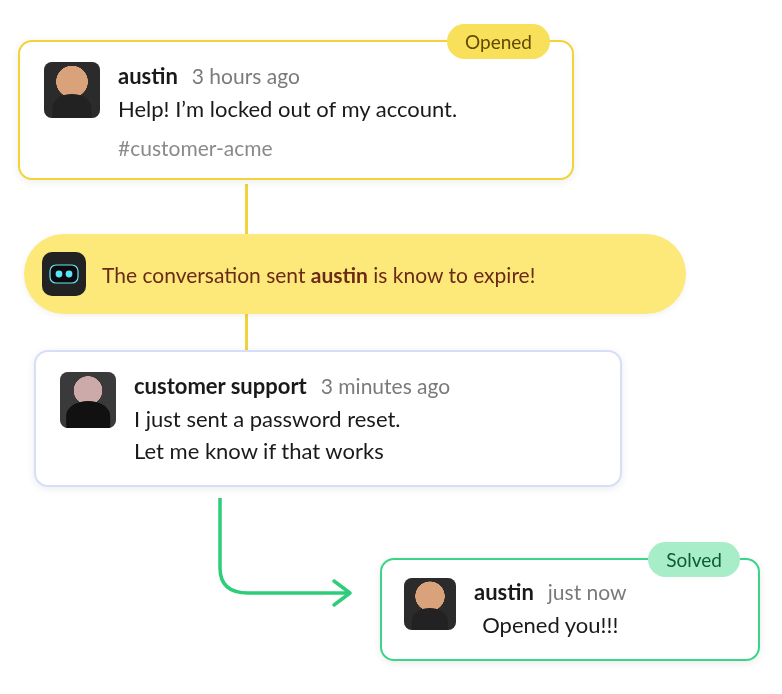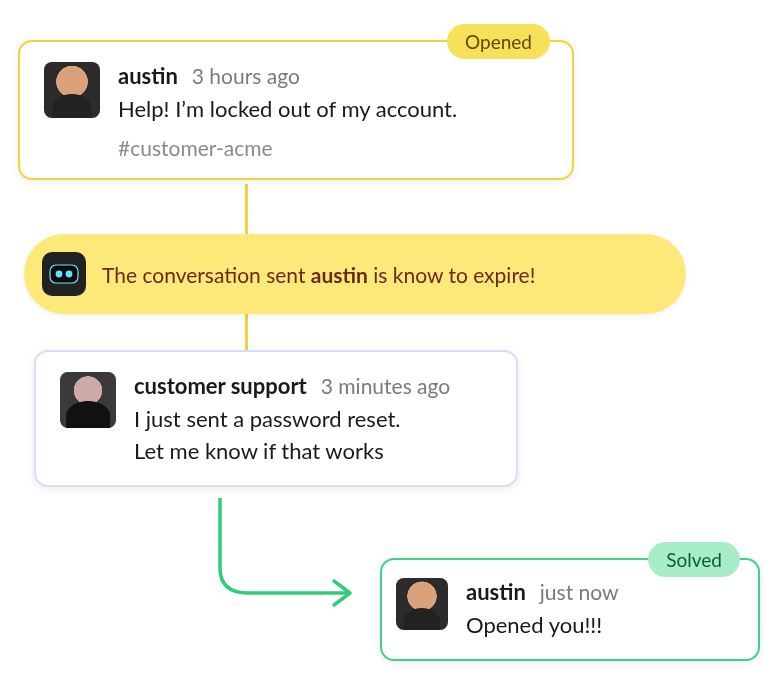--- a/index.html
+++ b/index.html
@@ -117,40 +117,40 @@
       <rect x="1" y="1" width="28" height="18" rx="6" fill="#0b0b0b" stroke="#69e3ff" stroke-width="1.2"></rect>
       <circle cx="10" cy="10" r="3.4" fill="#5ee0ff"></circle>
       <circle cx="20" cy="10" r="3.4" fill="#5ee0ff"></circle>
     </svg>
   </div>
   <div class="bot-msg">
     <span>The conversation sent </span><b>austin</b><span> is know to expire!</span>
   </div>
 </div>
 
-<div class="card card-blue" style="left:34px; top:350px; width:484px;">
+<div class="card card-blue" style="left:34px; top:350px; width:588px;">
   <div class="avatar">
       <div class="face2"></div>
     </div>
   <div class="content">
     <div class="header-row">
       <span class="username">customer support</span>
       <span class="timestamp">3 minutes ago</span>
     </div>
     <div class="message-text">I just sent a password reset.</div>
     <div class="message-text">Let me know if that works</div>
   </div>
 </div>
 
 <svg class="arrow-svg" style="left:200px; top:498px;" width="180" height="130" viewBox="0 0 180 130">
   <path d="M 20 0 V 70 Q 20 95 48 95 H 150" fill="none" stroke="#2ecd7b" stroke-width="3.5"></path>
   <path d="M 150 95 L 134 83 M 150 95 L 134 107" fill="none" stroke="#2ecd7b" stroke-width="3.5" stroke-linecap="round"></path>
 </svg>
 
-<div class="card card-green" style="left:380px; top:558px; width:380px; padding:18px 22px 18px 14px;">
+<div class="card card-green" style="left:380px; top:558px; width:380px; padding:18px 22px 18px 22px;text-align:center;">
   <div class="badge badge-solved">Solved</div>
   <div class="avatar avatar-sm">
       <div class="face"></div>
     </div>
   <div class="content">
     <div class="header-row">
       <span class="username">austin</span>
       <span class="timestamp">just now</span>
     </div>
     <div class="message-text">Opened you!!!</div>

